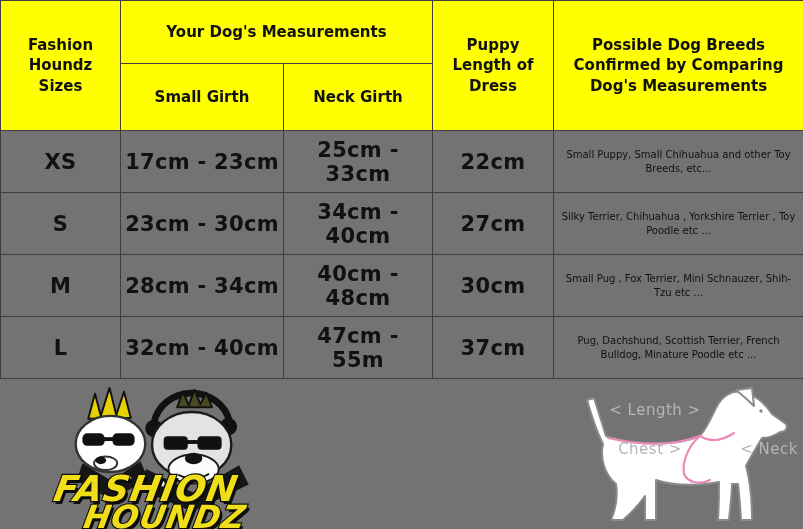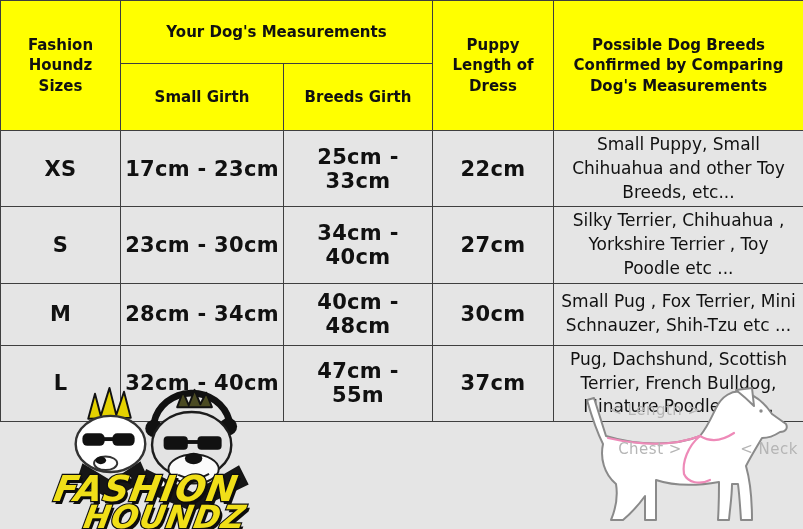--- a/index.html
+++ b/index.html
@@ -1,20 +1,20 @@
 <!DOCTYPE html>
 <html><head>
 <meta charset="utf-8">
 <style>
   html,body{margin:0;padding:0;background:#fff;}
   .page{
     position:relative;
     width:803px;height:529px;
     overflow:hidden;
-    background:#e5e5e5;
+    background:#737373;
     font-family:"DejaVu Sans","Liberation Sans",sans-serif;
     color:#111;
   }
   table.size-chart{
     border-collapse:collapse;
     table-layout:fixed;
     width:803px;
   }
   table.size-chart td{
     border:1px solid #3f3f3f;
@@ -28,21 +28,21 @@
     font-weight:bold;
     font-size:15px;
     line-height:1.35;
   }
   td.size-cell, td.meas-cell, td.len-cell{
     font-weight:bold;
     font-size:21px;
     letter-spacing:.3px;
   }
   td.breeds-cell{
-    font-size:17px;
+    font-size:10px;
     line-height:1.4;
     padding:2px 8px;
     font-weight:normal;
   }
   tr.hrow1{height:63px;}
   tr.hrow2{height:67px;}
   tr.drow{height:62px;}
 
   .logo{
     position:absolute;left:18px;top:384px;
@@ -81,21 +81,21 @@
     </colgroup>
     <tbody>
       <tr class="hrow1">
         <td class="hdr" rowspan="2">Fashion Houndz Sizes</td>
         <td class="hdr" colspan="2">Your Dog's Measurements</td>
         <td class="hdr" rowspan="2">Puppy Length of Dress</td>
         <td class="hdr" rowspan="2">Possible Dog Breeds Confirmed by Comparing Dog's Measurements</td>
       </tr>
       <tr class="hrow2">
         <td class="hdr">Small Girth</td>
-        <td class="hdr">Breeds Girth</td>
+        <td class="hdr">Neck Girth</td>
       </tr>
 
       <tr class="drow">
         <td class="size-cell">XS</td>
         <td class="meas-cell">17cm - 23cm</td>
         <td class="meas-cell">25cm - 33cm</td>
         <td class="len-cell">22cm</td>
         <td class="breeds-cell">Small Puppy, Small Chihuahua and other Toy Breeds, etc...</td>
       </tr>
       <tr class="drow">

